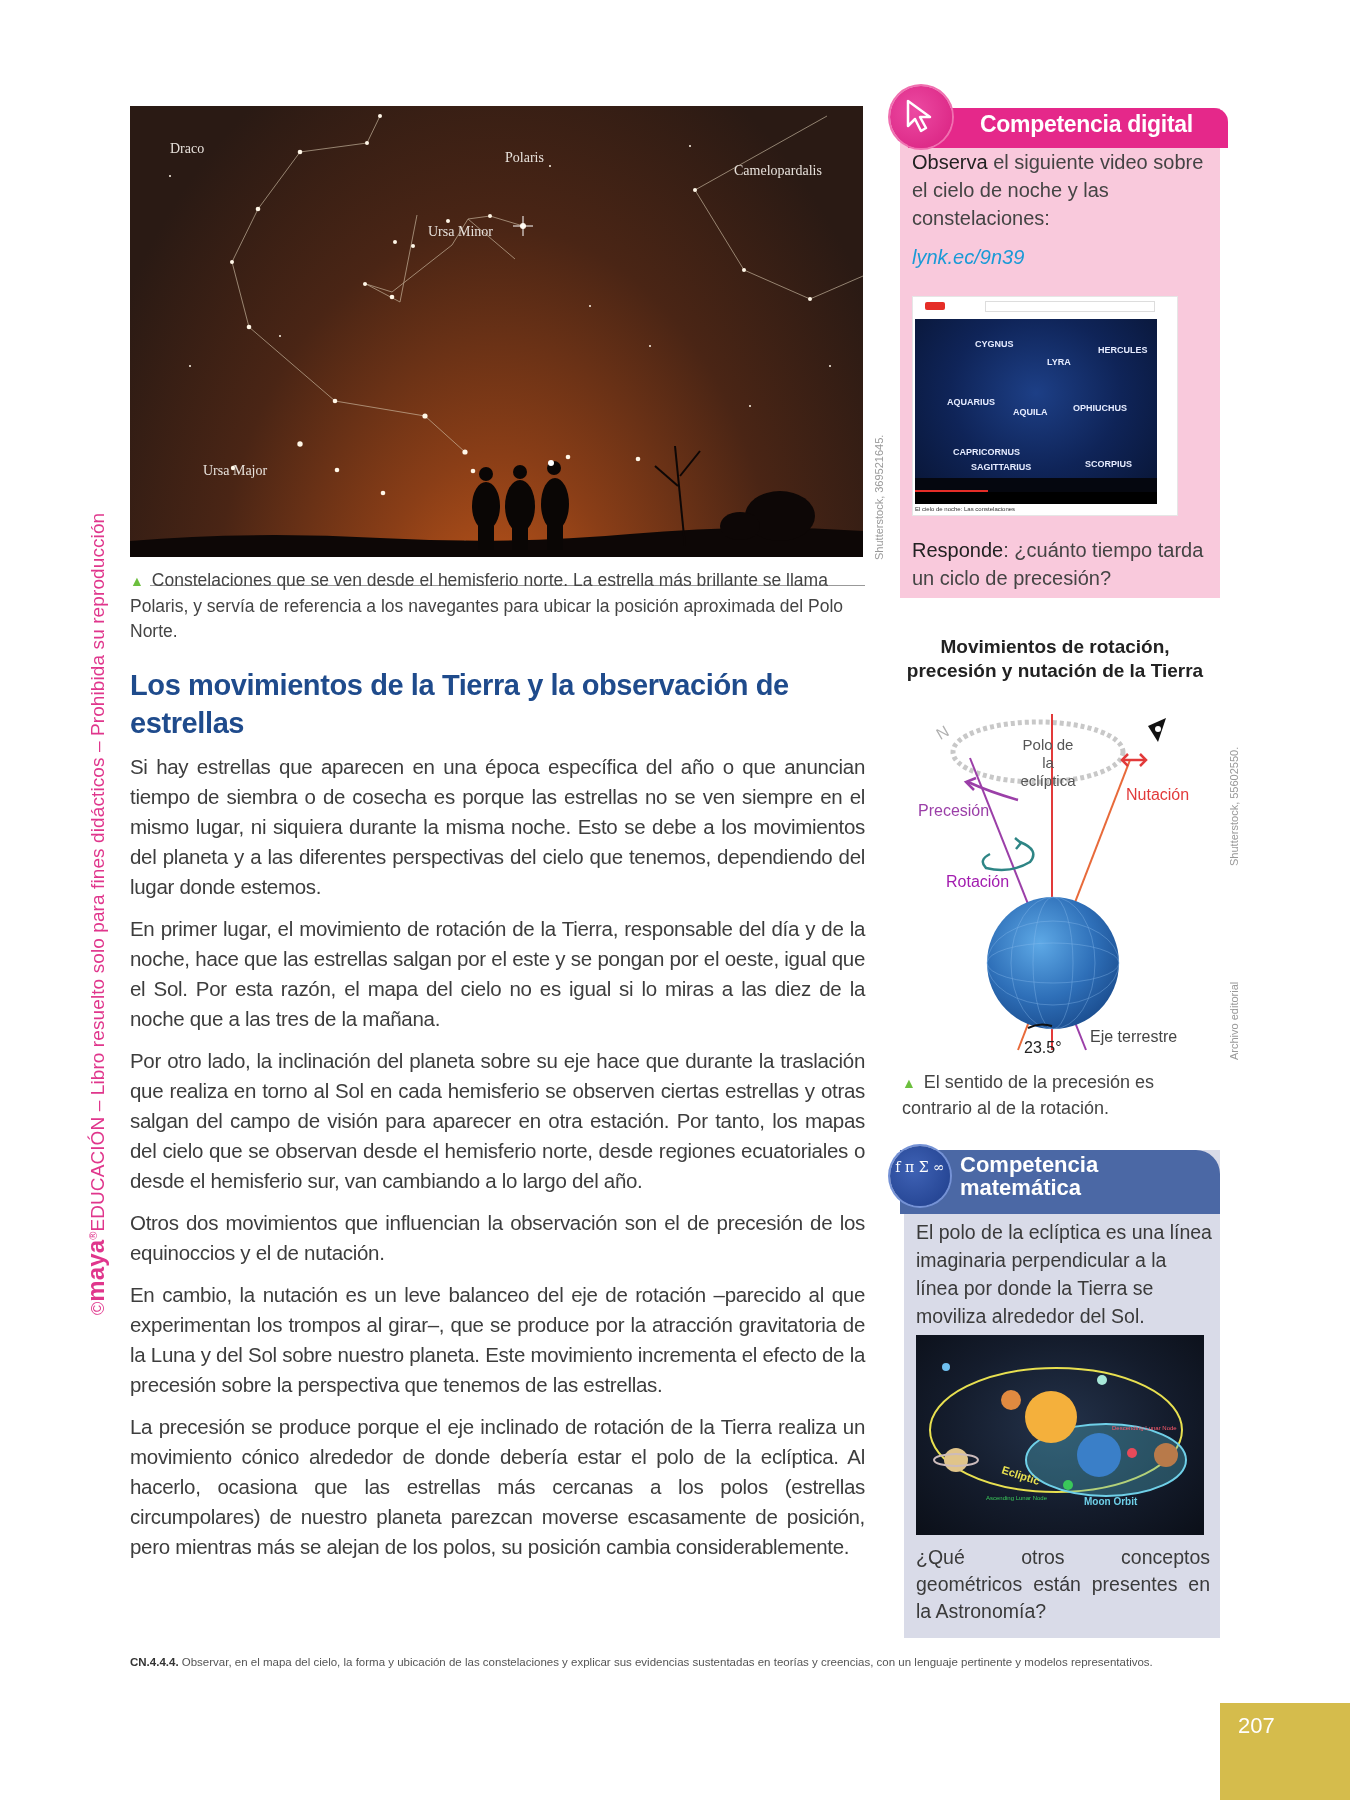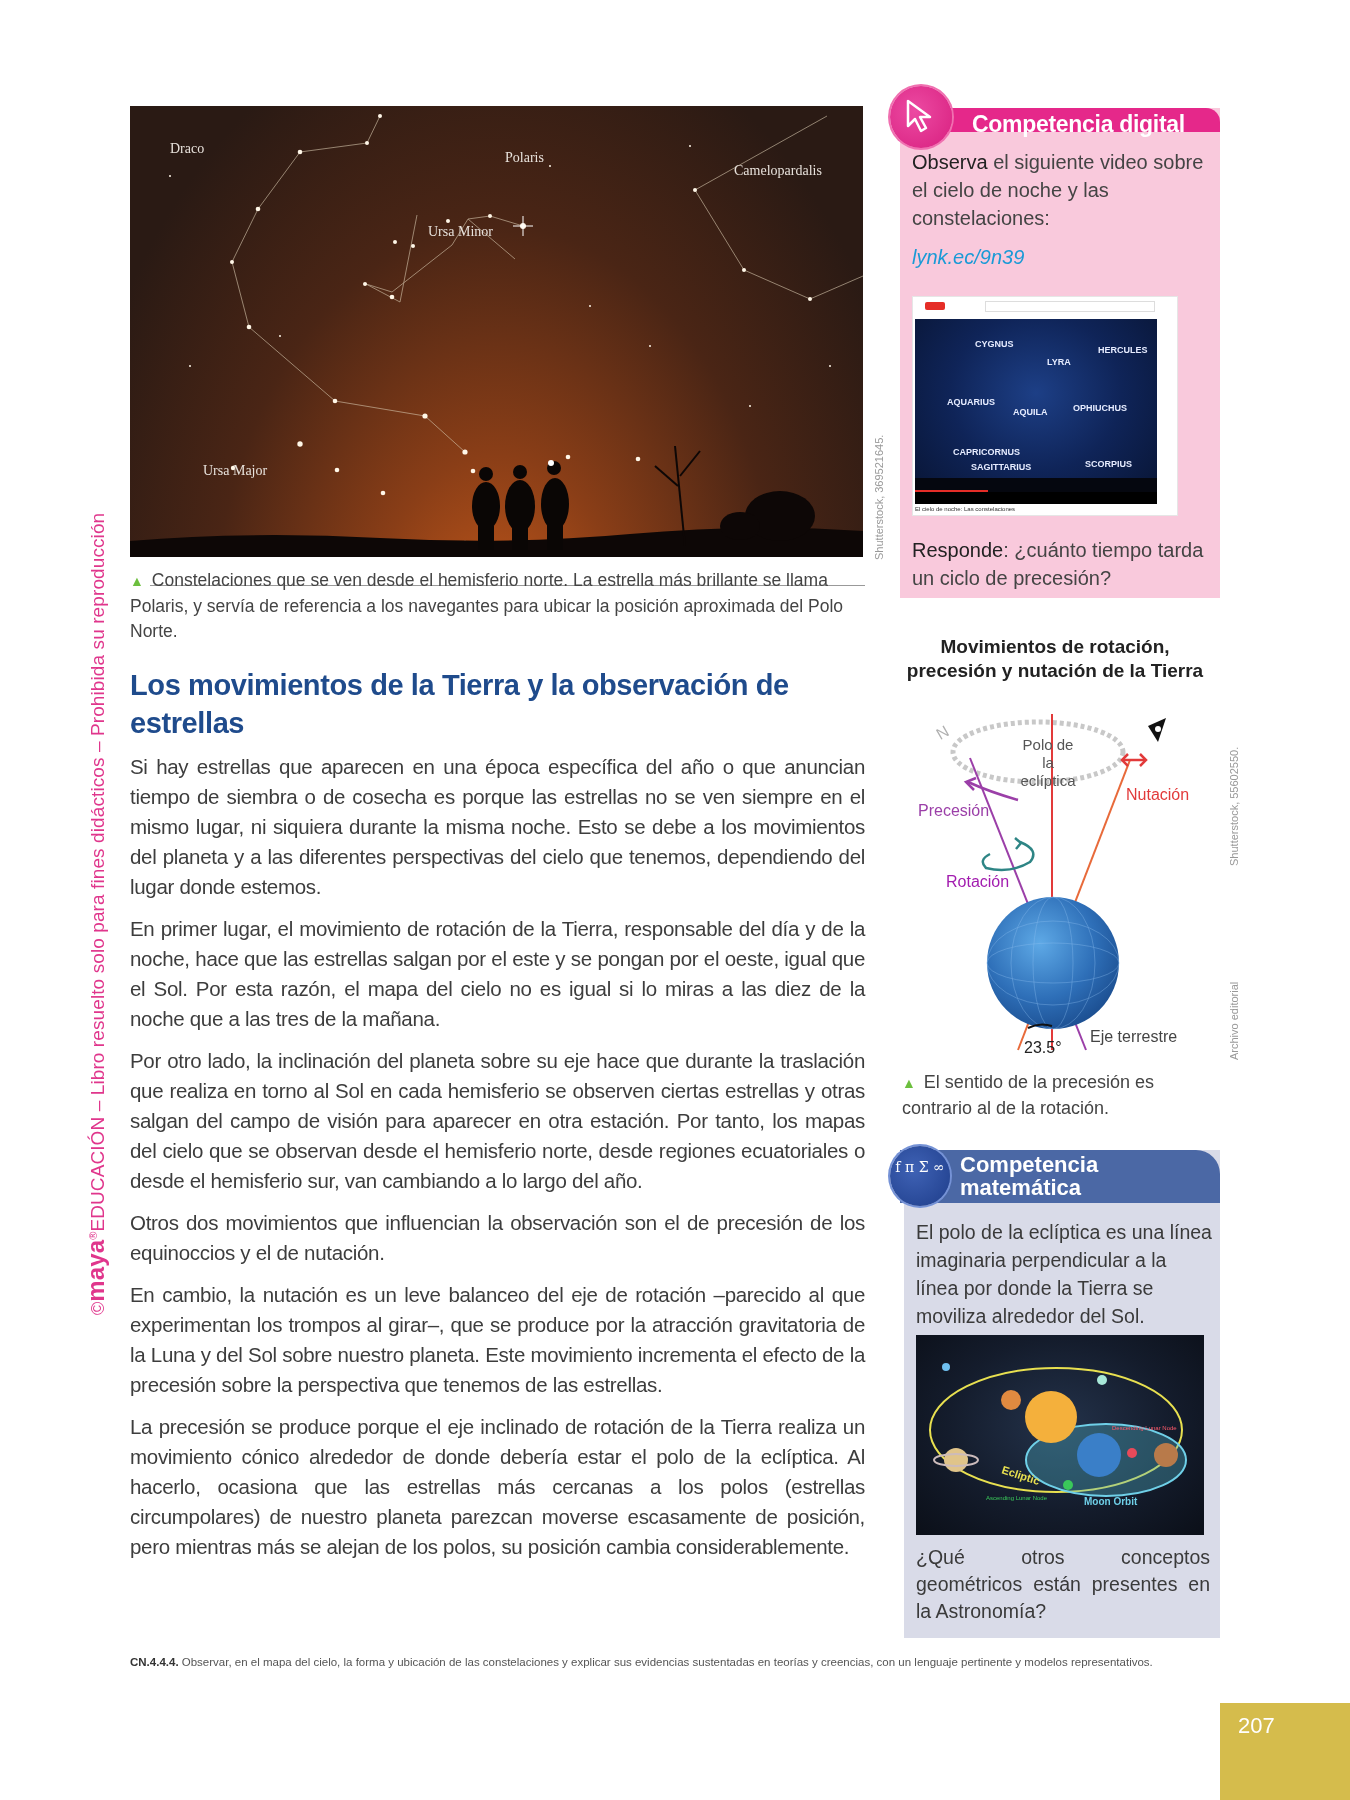--- a/index.html
+++ b/index.html
@@ -50,21 +50,21 @@
     margin-bottom: 12px; letter-spacing: -0.3px;
     font-family: "Liberation Sans Narrow","Liberation Sans", sans-serif;
   }
 
   
   .cd-box {
     position: absolute; left: 900px; top: 108px; width: 320px; height: 490px;
     background: #f9c9dc;
   }
   .cd-header {
-    position: absolute; left: 0; top: 0; width: 320px; height: 24px;
+    position: absolute; left: 8px; top: 0; width: 320px; height: 40px;
     background: #e5288a; border-top-right-radius: 14px;
   }
   .cd-title { position: absolute; left: 72px; top: 3px; color: #fff; font-size: 23px; font-weight: bold; letter-spacing: -0.3px; }
   .cd-icon {
     position: absolute; left: -10px; top: -22px; width: 62px; height: 62px; border-radius: 50%;
     background: radial-gradient(circle at 40% 40%, #ec4aa2, #d81f7f);
     box-shadow: 0 0 0 2px #f070b0;
   }
   .cd-icon svg { position: absolute; left: 14px; top: 12px; }
   .cd-body { position: absolute; left: 12px; top: 40px; width: 300px; font-size: 20px; line-height: 28px; color: #444; }
@@ -91,21 +91,21 @@
   .cd-respond b { color: #222; font-weight: normal; }
 
   
   .dg-title { position: absolute; left: 905px; top: 635px; width: 300px; text-align: center; font-size: 19px; line-height: 24px; font-weight: bold; color: #222; }
   .diagram { position: absolute; left: 890px; top: 710px; width: 350px; height: 350px; }
   .dg-label { position: absolute; font-size: 16px; white-space: nowrap; }
   .dg-caption { position: absolute; left: 902px; top: 1070px; width: 300px; font-size: 18px; line-height: 25px; color: #444; }
 
   
   .cm-box { position: absolute; left: 904px; top: 1150px; width: 316px; height: 488px; background: #d9dbe8; }
-  .cm-header { position: absolute; left: -4px; top: 0; width: 320px; height: 53px; background: #4b68a5; border-top-right-radius: 24px; }
+  .cm-header { position: absolute; left: -4px; top: 0; width: 320px; height: 64px; background: #4b68a5; border-top-right-radius: 24px; }
   .cm-title { position: absolute; left: 60px; top: 3px; color: #fff; font-size: 22px; line-height: 23px; font-weight: bold; }
   .cm-icon {
     position: absolute; left: -14px; top: -4px; width: 60px; height: 60px; border-radius: 50%;
     background: radial-gradient(circle at 40% 40%, #3f62b5, #1e3d8a);
     box-shadow: 0 0 0 2px #7592d6; color: #fff; font-size: 14px; line-height: 16px; text-align: center; padding-top: 13px;
     font-family: "DejaVu Serif", serif;
   }
   .cm-body { position: absolute; left: 12px; top: 68px; width: 296px; font-size: 19.5px; line-height: 28px; color: #3a3a3a; }
   .cm-image {
     position: absolute; left: 12px; top: 185px; width: 288px; height: 200px; overflow: hidden;

